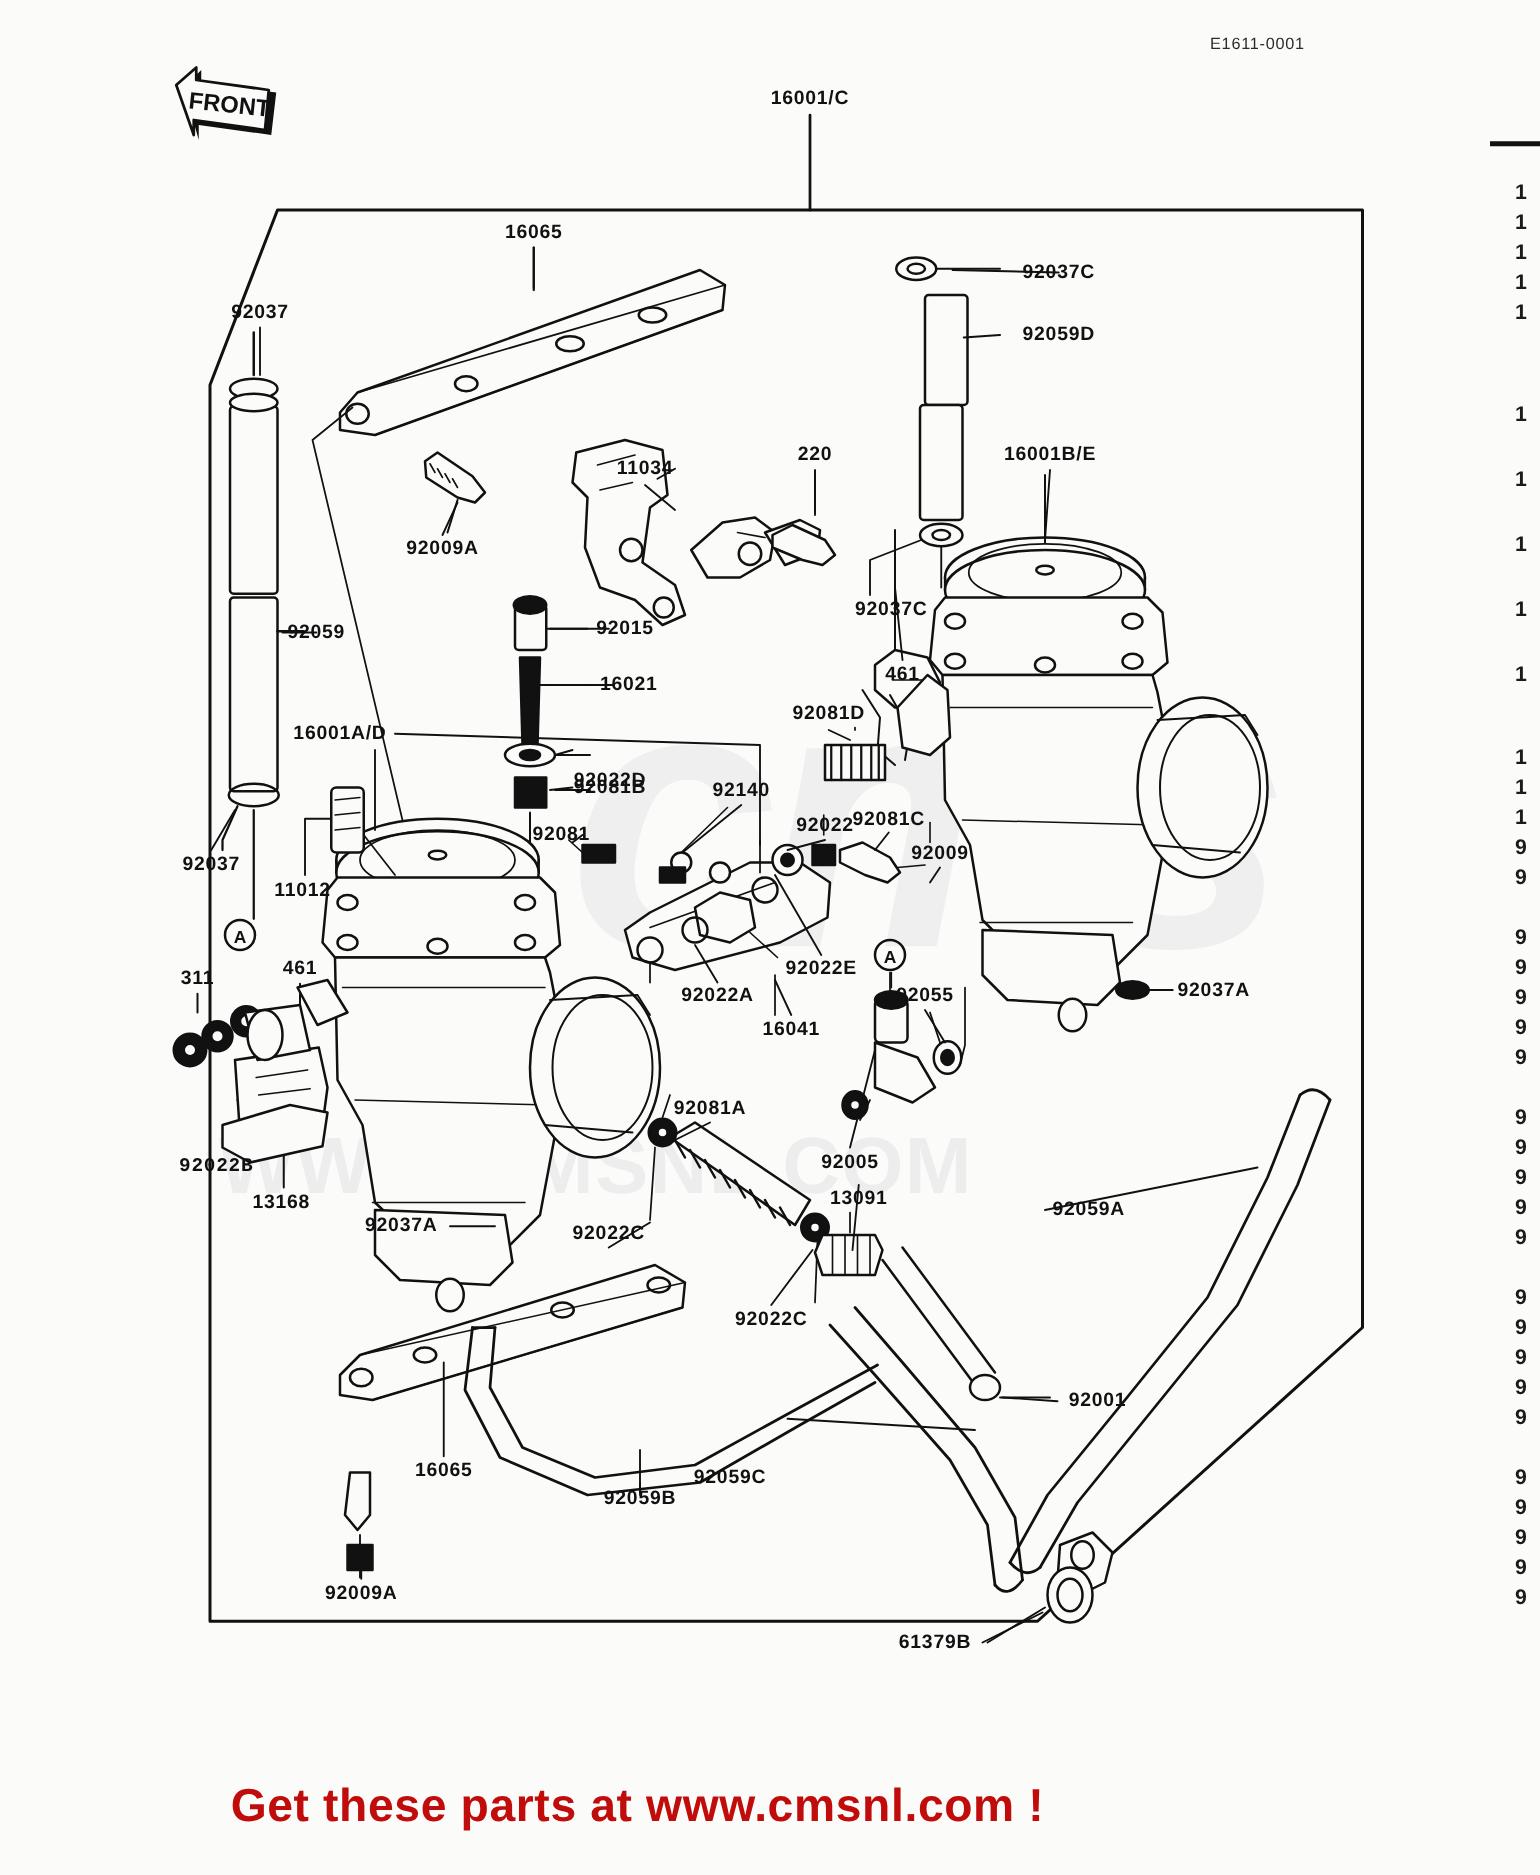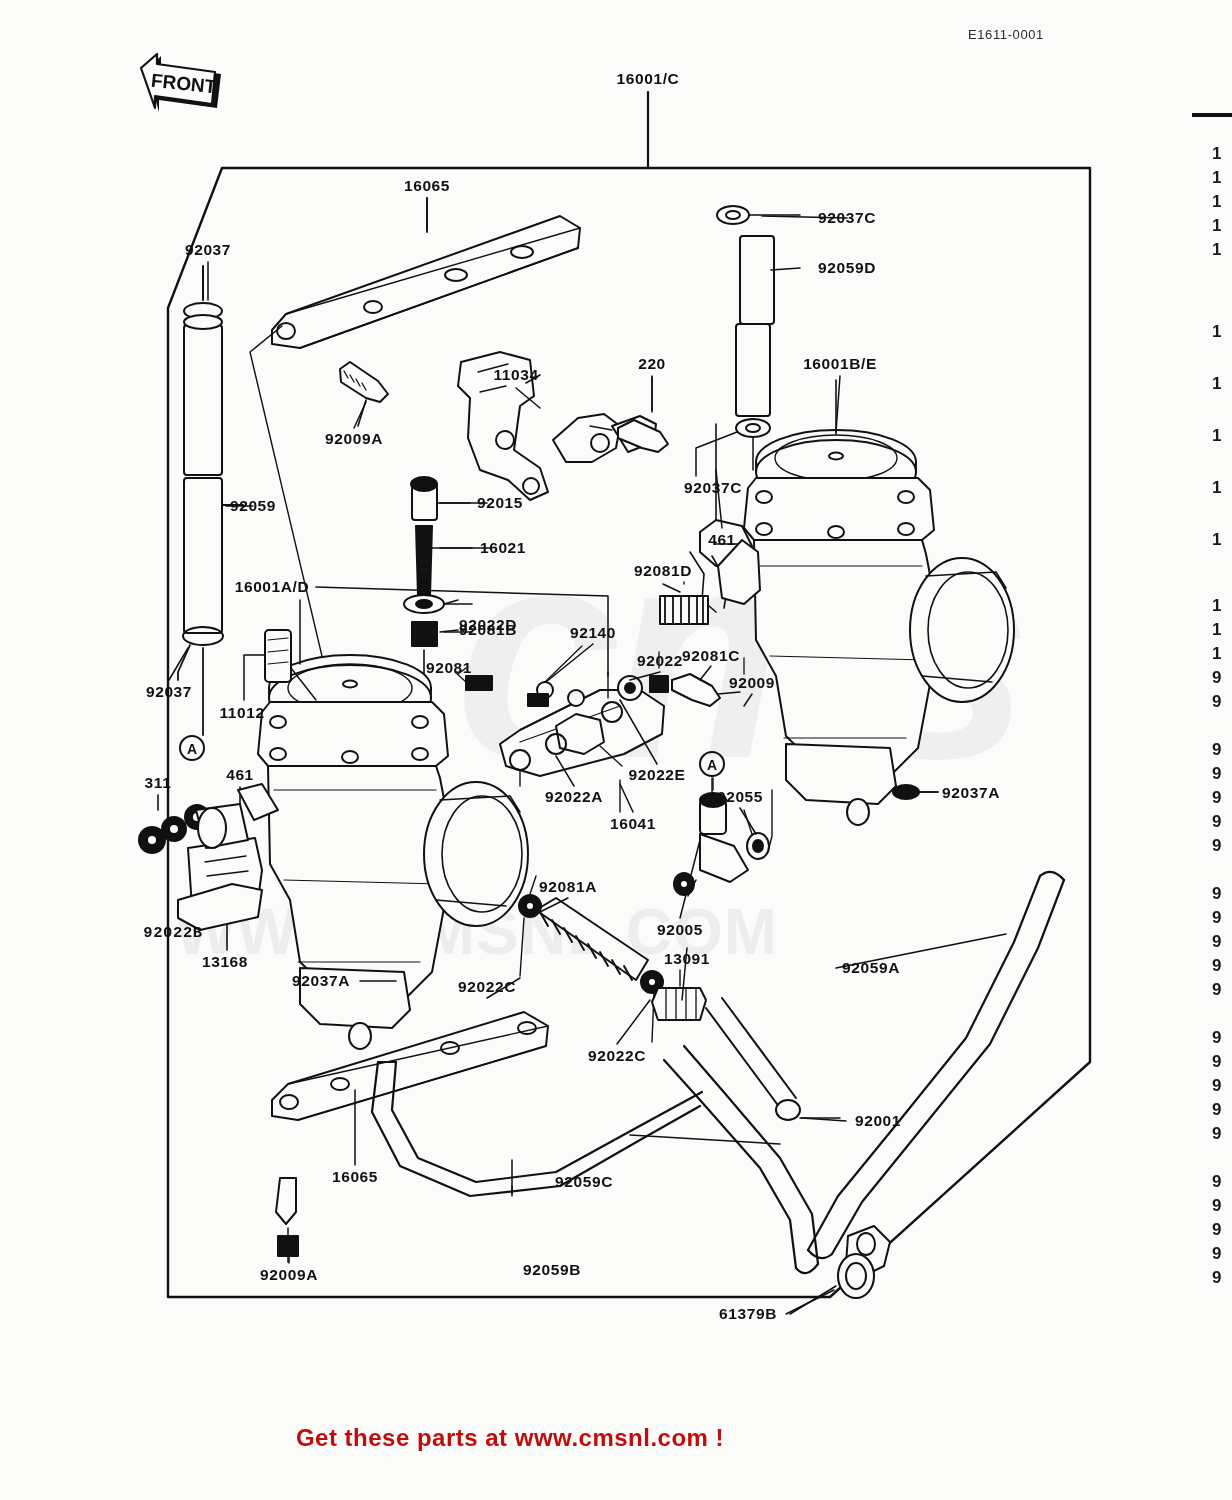--- a/index.html
+++ b/index.html
@@ -112,21 +112,21 @@
     color: #1a1a1a;
     white-space: nowrap;
   }
 
   
   #footer {
     position: absolute;
     left: 0; top: 1424px;
     width: 1020px;
     text-align: center;
-    font-size: 24px;
+    font-size: 37px;
     font-weight: bold;
     color: #c10c0c;
     letter-spacing: 0.5px;
     font-family: "Liberation Sans", sans-serif;
   }
 </style>
 </head>
 <body>
 
 <div id="page">
@@ -484,21 +484,21 @@
       <div class="callout" style="left: 680px; top: 930px;">92005</div>
       <div class="callout" style="left: 687px; top: 959px;">13091</div>
       <div class="callout" style="left: 871px; top: 968px;">92059A</div>
       <div class="callout" style="left: 200px; top: 962px; margin-left: 25px;">13168</div>
       <div class="callout" style="left: 321px; top: 981px;">92037A</div>
       <div class="callout" style="left: 487px; top: 987px;">92022C</div>
       <div class="callout" style="left: 617px; top: 1056px;">92022C</div>
       <div class="callout" style="left: 878px; top: 1121px;">92001</div>
       <div class="callout" style="left: 584px; top: 1135px; margin-top: 47px;">92059C</div>
       <div class="callout" style="left: 355px; top: 1177px;">16065</div>
-      <div class="callout" style="left: 512px; top: 1270px; margin-left: 40px;">92059B</div>
+      <div class="callout" style="left: 512px; top: 1199px;">92059B</div>
       <div class="callout" style="left: 289px; top: 1275px;">92009A</div>
       <div class="callout" style="left: 748px; top: 1314px;">61379B</div>
     </div>
 
   <div id="parts-list">
     <div id="parts-rule"></div>
   <div class="pl-row" style="top: 44px;">1</div>
       <div class="pl-row" style="top: 68px;">1</div>
       <div class="pl-row" style="top: 92px;">1</div>
       <div class="pl-row" style="top: 116px;">1</div>

